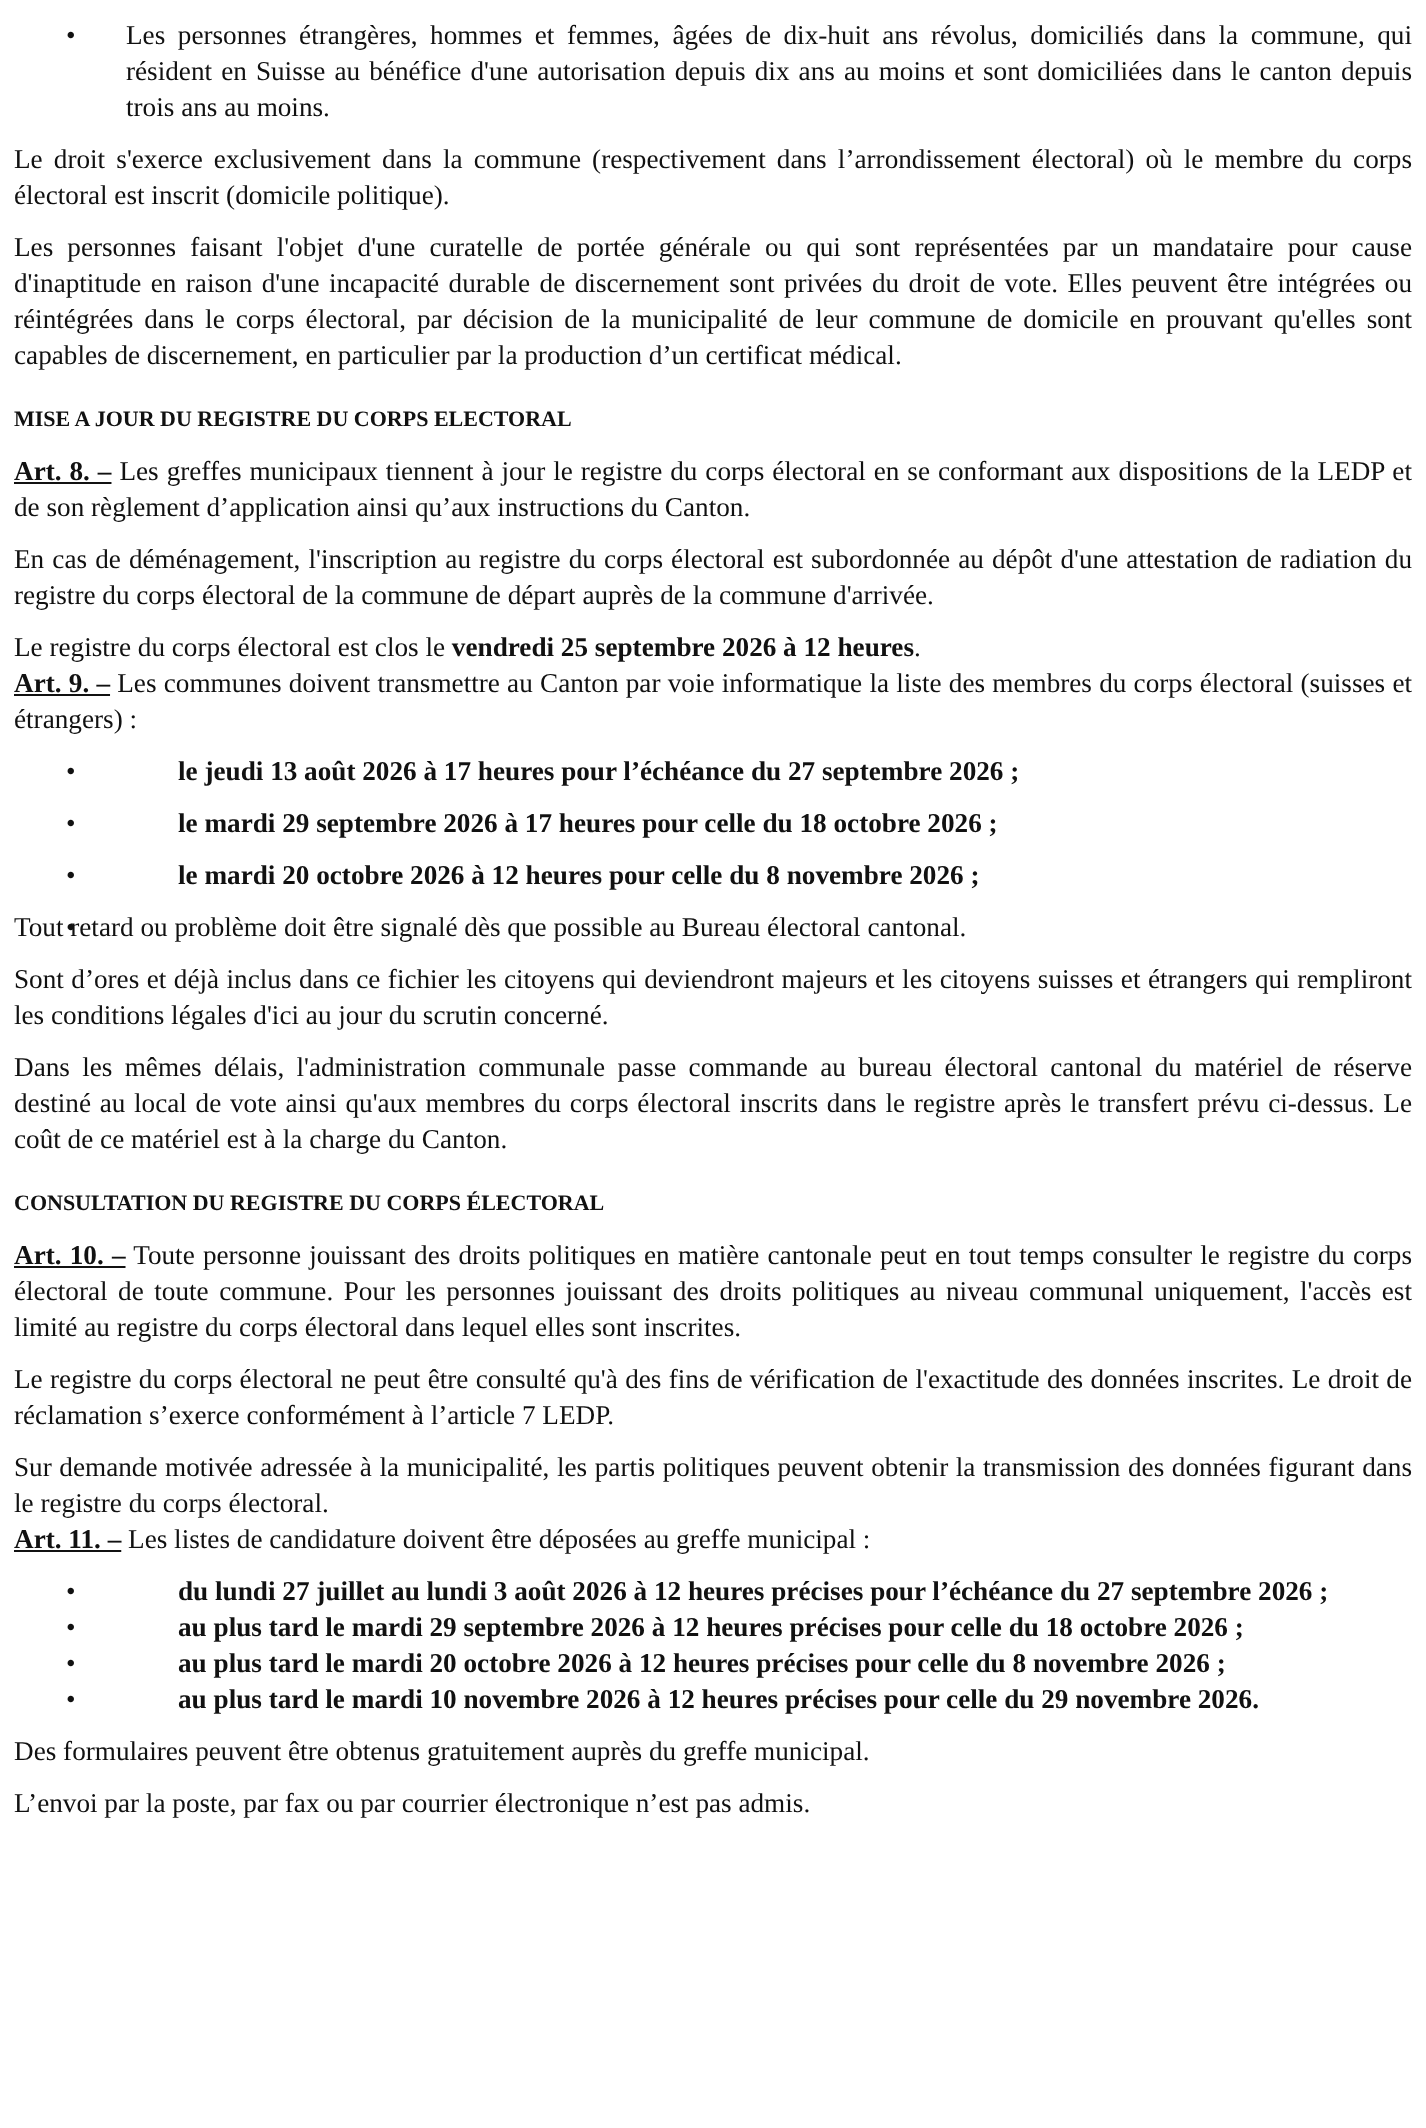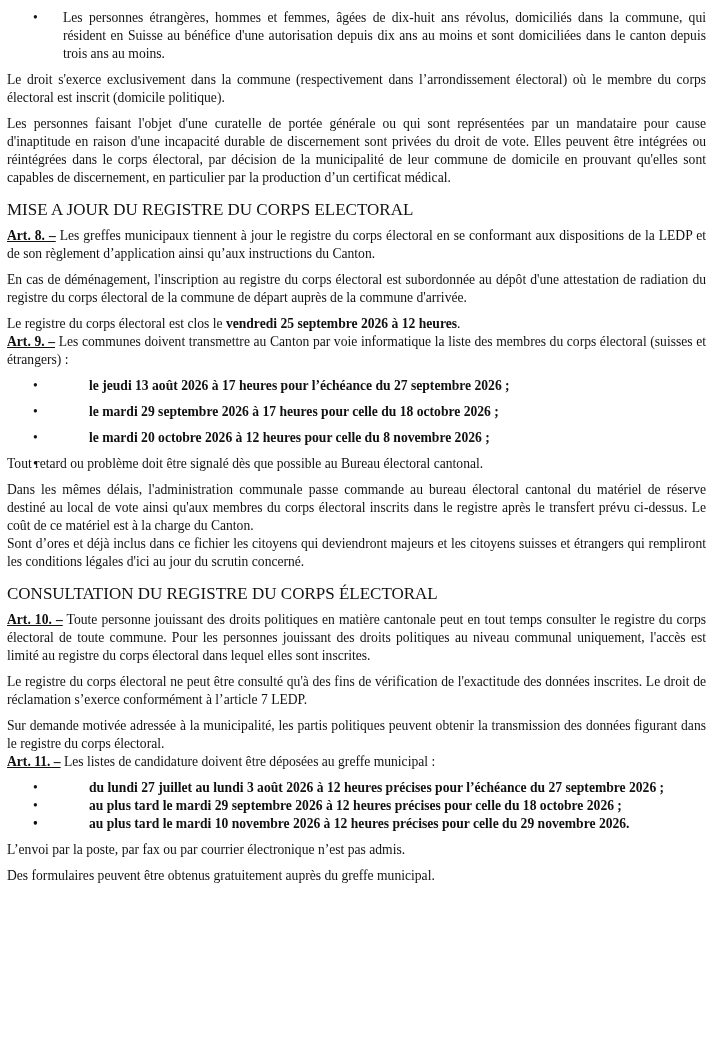--- a/index.html
+++ b/index.html
@@ -12,21 +12,21 @@
     p { margin: 0 0 8px 0; text-align: justify; }
     .bullet-list { list-style: none; margin: 0 0 8px 0; padding: 0; }
     .bullet-list li { position: relative; text-align: justify; }
     .bl-intro li { padding-left: 56px; }
     .bl-intro li .dot { position: absolute; left: 26px; top: 0; }
     .bl-bold li { padding-left: 82px; font-weight: bold; margin-bottom: 8px; }
     .bl-bold li .dot { position: absolute; left: 26px; top: 0; font-weight: normal; }
     .bl-tight li { padding-left: 82px; font-weight: bold; margin-bottom: 0; }
     .bl-tight li .dot { position: absolute; left: 26px; top: 0; font-weight: normal; }
     .bl-tight .spread { text-align: justify; text-align-last: left; }
-    h2 { font-size: 17px; font-weight: normal; margin: 14px 0 8px 0; line-height: 18px; }
+    h2 { font-size: 11px; font-weight: bold; margin: 14px 0 8px 0; line-height: 18px; }
     b.art { font-weight: bold; text-decoration: underline; }
   </style>
 </head>
 <body>
 
 <div class="page">
 
   <ul class="bullet-list bl-intro">
     <li><span class="dot">•</span><span>Les personnes étrangères, hommes et femmes, âgées de dix-huit ans révolus, domiciliés dans la commune, qui résident en Suisse au bénéfice d'une autorisation depuis dix ans au moins et sont domiciliées dans le canton depuis trois ans au moins.</span></li>
   </ul>
@@ -39,31 +39,31 @@
   <p style="margin-bottom:0"><span>Le registre du corps électoral est clos le </span><b>vendredi 25 septembre 2026 à 12 heures</b><span>.</span></p>
 
   <p><b class="art">Art. 9. –</b><span> Les communes doivent transmettre au Canton par voie informatique la liste des membres du corps électoral (suisses et étrangers) :</span></p>
   <ul class="bullet-list bl-bold">
     <li><span class="dot">•</span><span>le jeudi 13 août 2026 à 17 heures pour l’échéance du 27 septembre 2026 ;</span></li>
     <li><span class="dot">•</span><span>le mardi 29 septembre 2026 à 17 heures pour celle du 18 octobre 2026 ;</span></li>
     <li><span class="dot">•</span><span>le mardi 20 octobre 2026 à 12 heures pour celle du 8 novembre 2026 ;</span></li>
     <li><span class="dot">•</span></li>
   </ul>
   <p>Tout retard ou problème doit être signalé dès que possible au Bureau électoral cantonal.</p>
+  <p>Sont d’ores et déjà inclus dans ce fichier les citoyens qui deviendront majeurs et les citoyens suisses et étrangers qui rempliront les conditions légales d'ici au jour du scrutin concerné.</p>
   <p style="margin-bottom:0">Dans les mêmes délais, l'administration communale passe commande au bureau électoral cantonal du matériel de réserve destiné au local de vote ainsi qu'aux membres du corps électoral inscrits dans le registre après le transfert prévu ci-dessus. Le coût de ce matériel est à la charge du Canton.</p>
-  <p>Sont d’ores et déjà inclus dans ce fichier les citoyens qui deviendront majeurs et les citoyens suisses et étrangers qui rempliront les conditions légales d'ici au jour du scrutin concerné.</p>
 
   <h2>CONSULTATION DU REGISTRE DU CORPS ÉLECTORAL</h2>
   <p><b class="art">Art. 10. –</b><span> Toute personne jouissant des droits politiques en matière cantonale peut en tout temps consulter le registre du corps électoral de toute commune. Pour les personnes jouissant des droits politiques au niveau communal uniquement, l'accès est limité au registre du corps électoral dans lequel elles sont inscrites.</span></p>
   <p>Le registre du corps électoral ne peut être consulté qu'à des fins de vérification de l'exactitude des données inscrites. Le droit de réclamation s’exerce conformément à l’article 7 LEDP.</p>
   <p style="margin-bottom:0">Sur demande motivée adressée à la municipalité, les partis politiques peuvent obtenir la transmission des données figurant dans le registre du corps électoral.</p>
 
   <p><b class="art">Art. 11. –</b><span> Les listes de candidature doivent être déposées au greffe municipal :</span></p>
   <ul class="bullet-list bl-tight">
     <li class="spread"><span class="dot">•</span><span>du lundi 27 juillet au lundi 3 août 2026 à 12 heures précises pour l’échéance du 27 septembre 2026 ;</span></li>
     <li><span class="dot">•</span><span>au plus tard le mardi 29 septembre 2026 à 12 heures précises pour celle du 18 octobre 2026 ;</span></li>
-    <li><span class="dot">•</span></li>
+    <li><span class="dot">•</span><span>au plus tard le mardi 20 octobre 2026 à 12 heures précises pour celle du 8 novembre 2026 ;</span></li>
     <li><span class="dot">•</span><span>au plus tard le mardi 10 novembre 2026 à 12 heures précises pour celle du 29 novembre 2026.</span></li>
   </ul>
+  <p>Des formulaires peuvent être obtenus gratuitement auprès du greffe municipal.</p>
   <p>L’envoi par la poste, par fax ou par courrier électronique n’est pas admis.</p>
-  <p>Des formulaires peuvent être obtenus gratuitement auprès du greffe municipal.</p>
 
 </div>
 
 </body></html>

